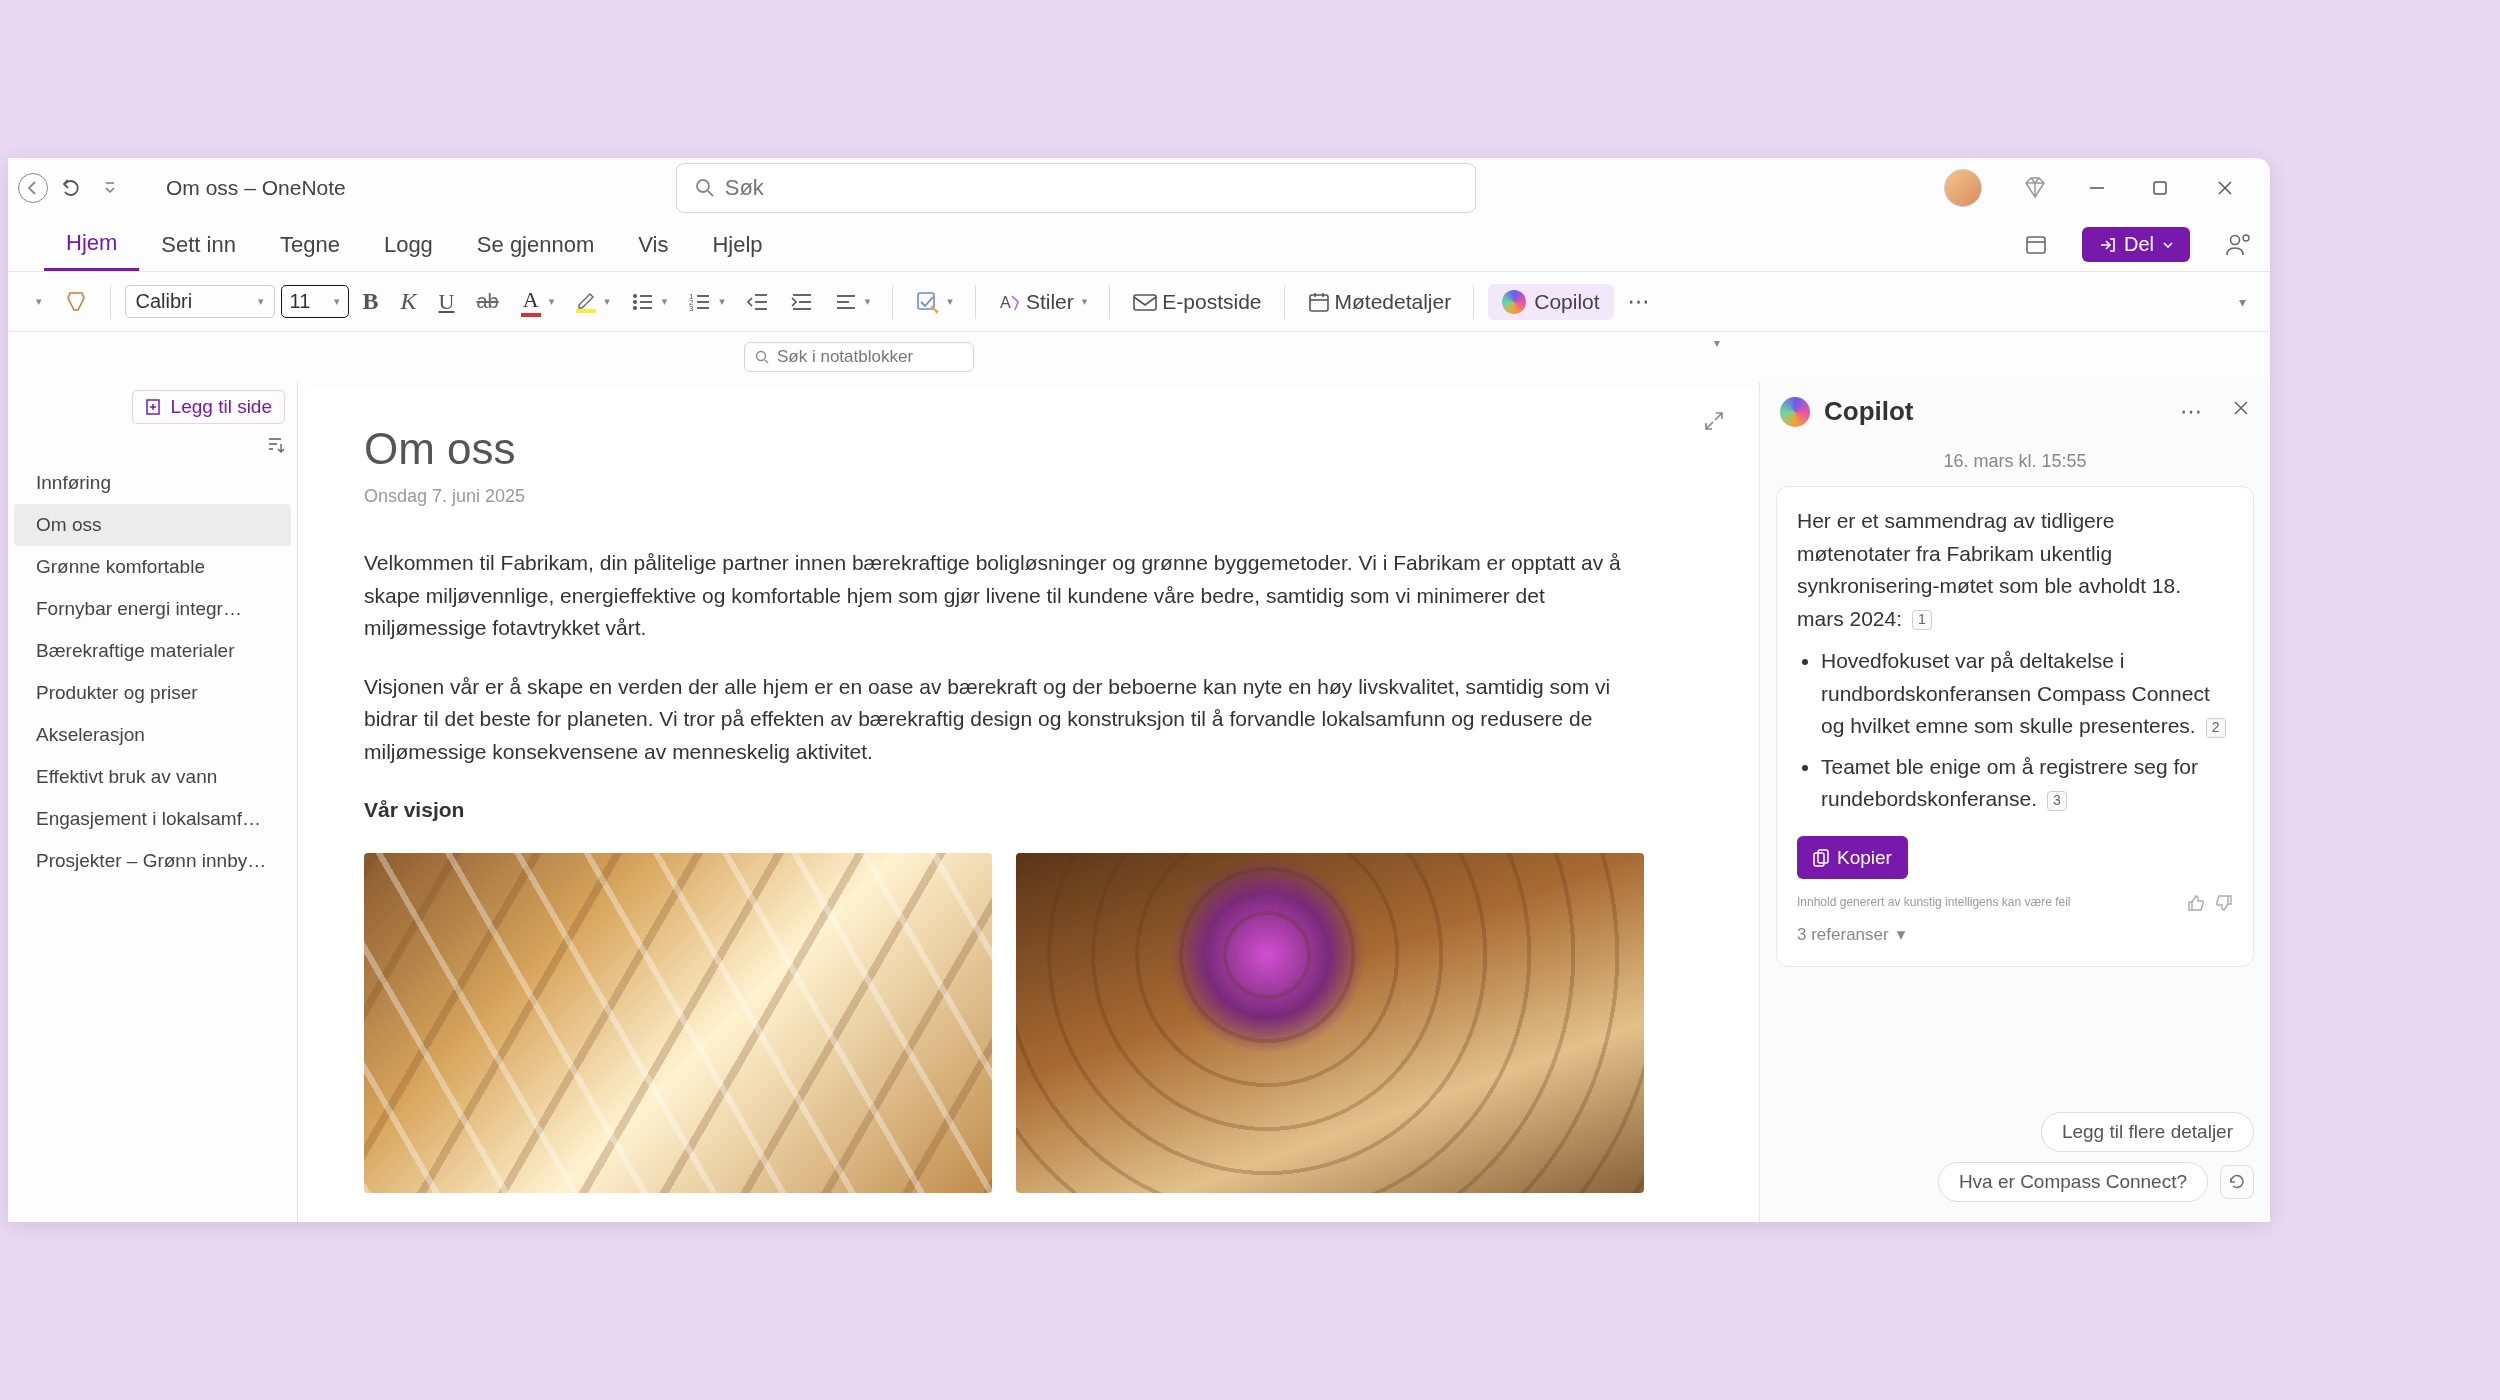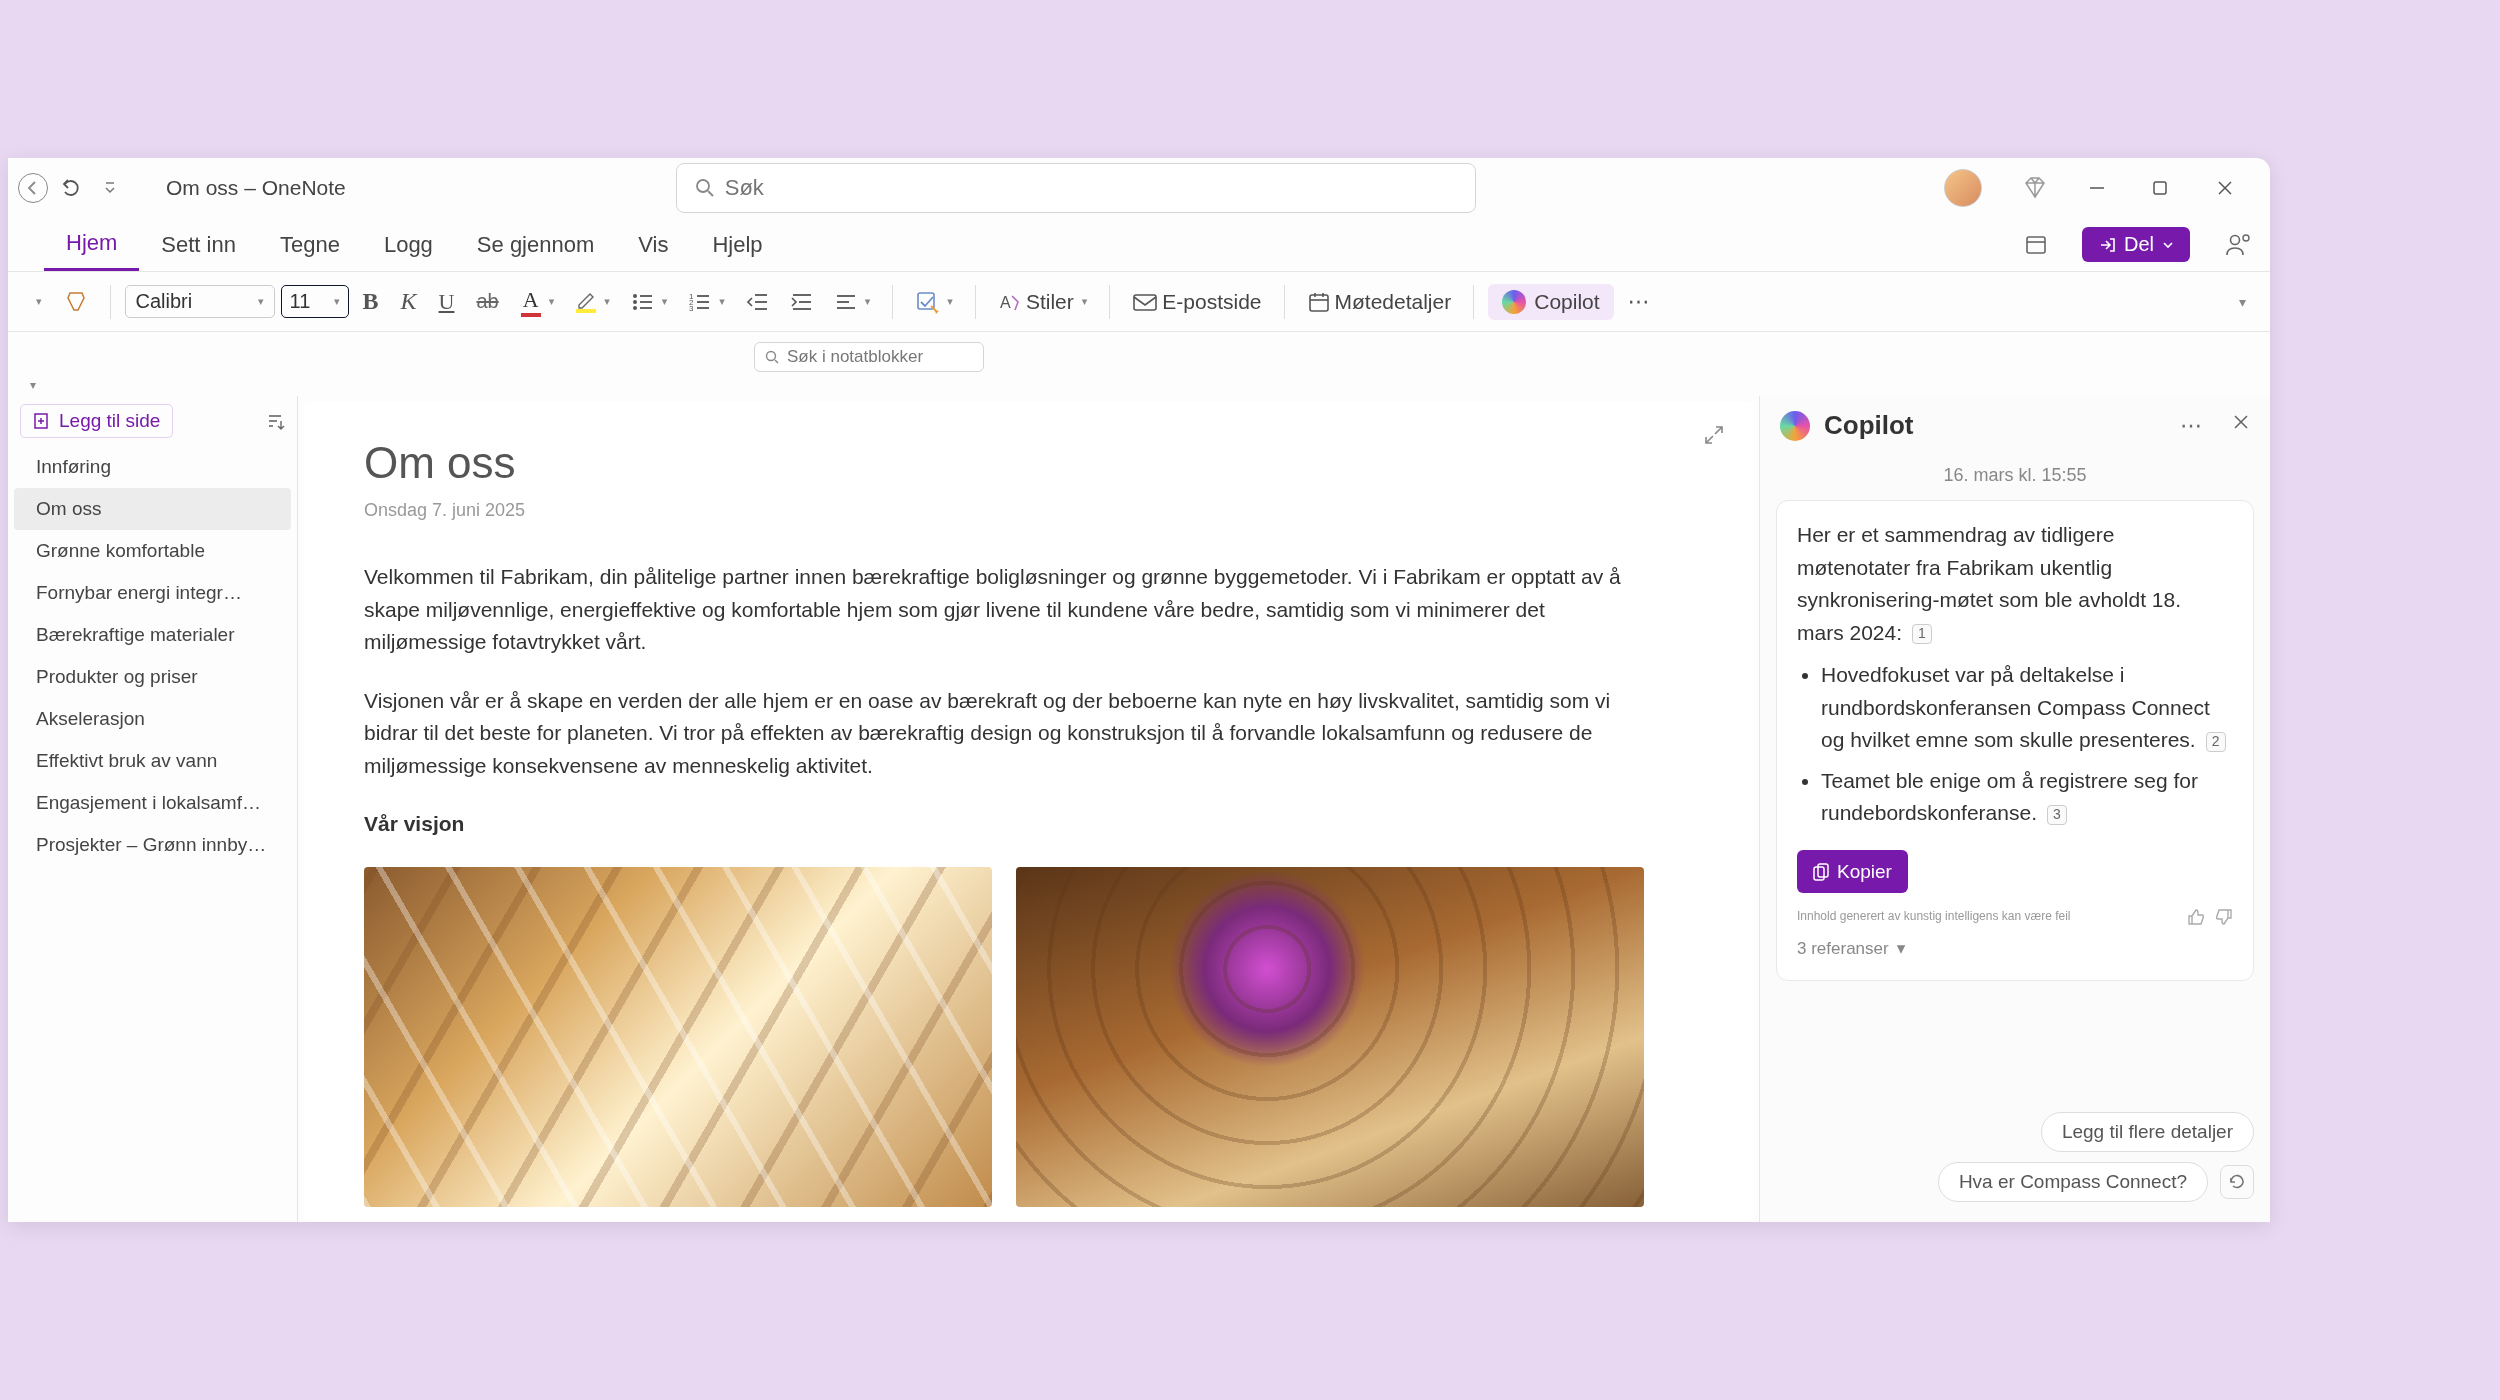--- a/index.html
+++ b/index.html
@@ -49,22 +49,22 @@
 .copilot-btn { background: #f3e8fa; border-radius: 6px; padding: 6px 14px; display: flex; align-items: center; gap: 8px; color: #555; }
 .copilot-logo { width: 24px; height: 24px; border-radius: 50%; background: conic-gradient(#6b5cf0,#e851a8,#f4a335,#68d9a3,#6b5cf0); }
 .more-dots { font-size: 22px; color: #555; letter-spacing: 2px; }
 .toolbar-expand { margin-left: auto; color: #888; font-size: 14px; padding: 8px; }
 
 
 .main { flex: 1; display: flex; overflow: hidden; }
 .sidebar { width: 290px; border-right: 1px solid #e4e4e4; display: flex; flex-direction: column; }
 .search-notebooks { margin: 6px auto; border: 1px solid #d5d5d5; border-radius: 6px; padding: 4px 10px; font-size: 17px; color: #777; display: flex; align-items: center; gap: 8px; width: 230px; background:#fff; }
 .search-notebooks-expand { font-size: 12px; color:#888; padding: 0 10px; margin-left: 12px;}
-.search-notebooks-row { display:flex; align-items:flex-start; justify-content:center; padding: 4px 0; flex-direction: column;}
-.add-page-row { display: flex; align-items: center; padding: 8px 12px; gap: 10px; }
+.search-notebooks-row { display:flex; align-items:flex-start; justify-content:center; padding: 4px 18px;}
+.add-page-row { display: flex; align-items: flex-end; padding: 8px 12px; gap: 10px; flex-direction: column; }
 .add-page { border: 1px solid #e4d0f0; color: #7719aa; border-radius: 5px; padding: 5px 12px; font-size: 19px; display: flex; align-items: center; gap: 8px; }
 .sort-icon { margin-left: auto; color: #666; font-size: 20px; }
 .page-list { flex: 1; overflow-y: auto; }
 .page-item { padding: 10px 22px; font-size: 19px; color: #444; cursor: pointer; white-space: nowrap; overflow: hidden; text-overflow: ellipsis; border-radius: 4px; margin: 0 6px;}
 .page-item.active { background: #ececec; font-weight: 500; }
 
 .content { flex: 1; position: relative; padding: 36px 60px; overflow: auto; background:#fff; margin: 6px 6px 0 6px; border-radius: 4px;}
 .expand-icon { position: absolute; top: 22px; right: 28px; color: #888; font-size: 22px; }
 .page-title { font-size: 44px; color: #555; font-weight: 400; }
 .page-date { font-size: 18px; color: #999; margin-top: 12px; }

